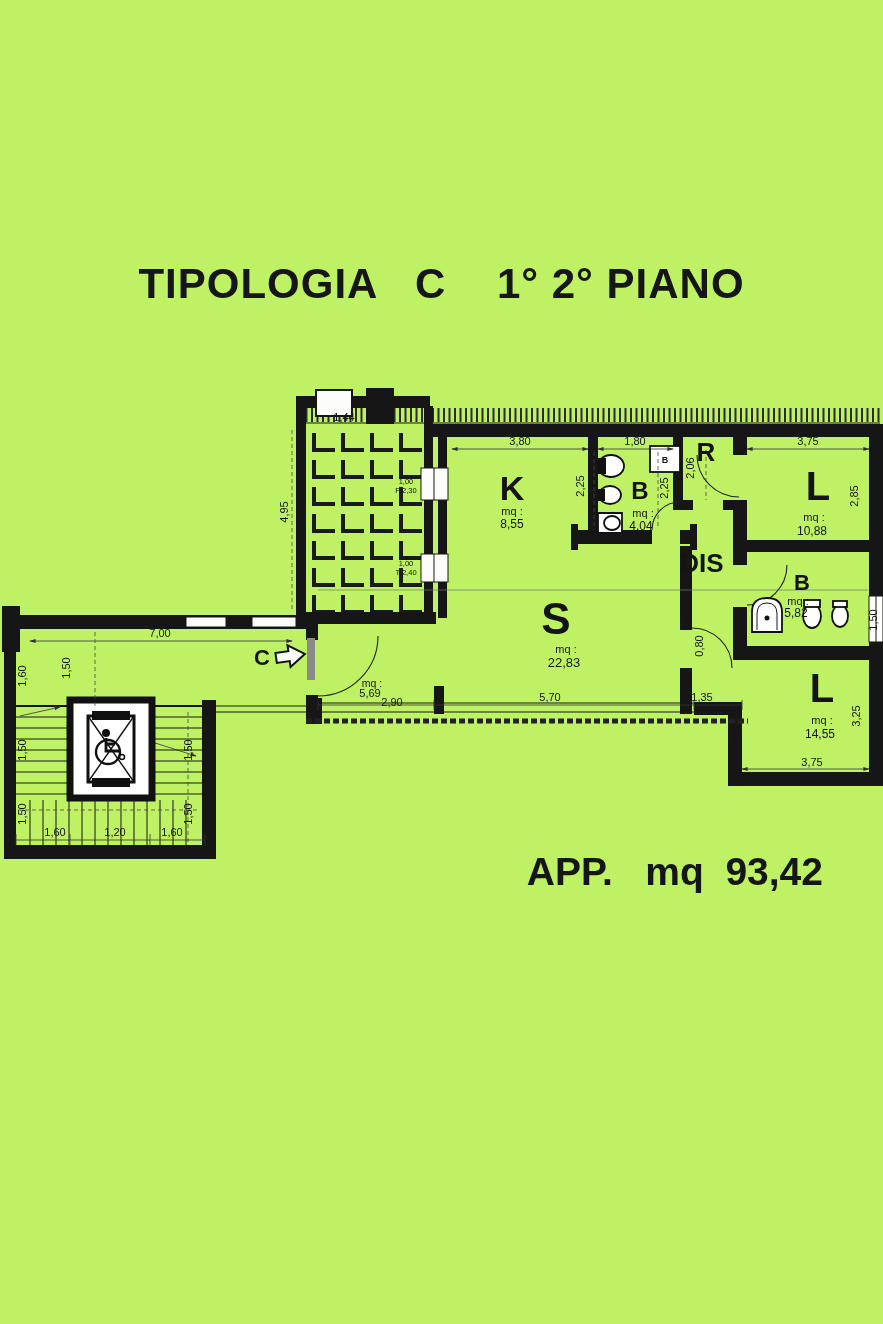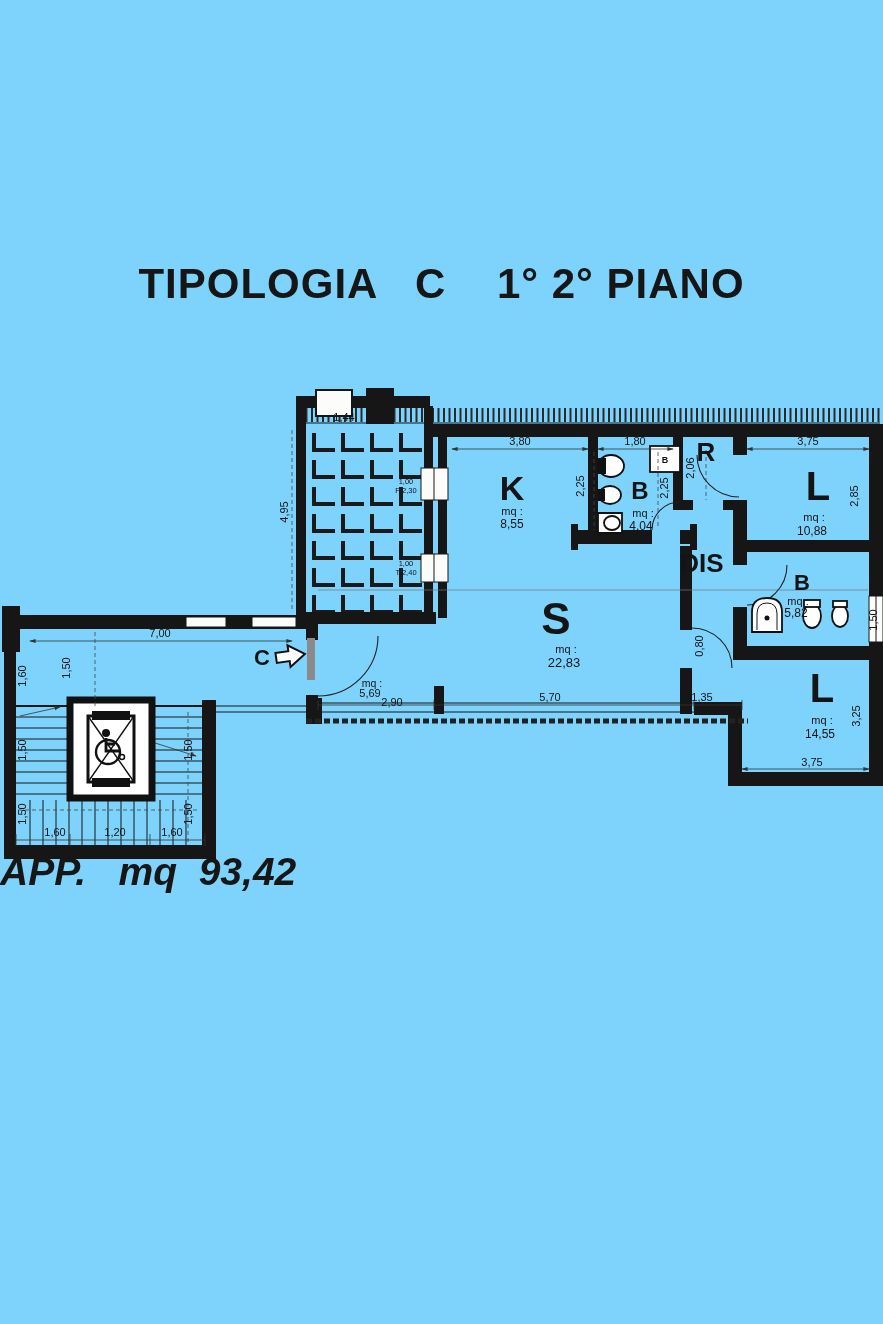--- a/index.html
+++ b/index.html
@@ -1,21 +1,21 @@
 <!DOCTYPE html>
 <html><head>
 <meta charset="utf-8">
 <style>
   html,body{margin:0;padding:0;background:#e8e8e8;}
-  .canvas{position:relative;width:883px;height:1324px;background:#7dd3fc;
+  .canvas{position:relative;width:883px;height:1324px;background:#bef264;
     font-family:"Liberation Sans",sans-serif;color:#111;overflow:hidden;margin:0 auto;}
   .big-label{position:absolute;font-weight:bold;white-space:pre;color:#161616;}
   #title{left:0;right:0;top:260px;text-align:center;font-size:42px;letter-spacing:1px;}
   #terrace-label{left:40px;top:450px;font-size:30px;}
-  #app-label{left:0;right:60px;top:850px;font-size:39px;text-align:left;font-style:italic;}
+  #app-label{left:0;right:60px;top:850px;font-size:39px;text-align:right;}
   svg{position:absolute;left:0;top:0;}
   svg text{fill:#141414;font-family:"Liberation Sans",sans-serif;}
   .wall{fill:#161616;}
   .thin{stroke:#161616;stroke-width:1;fill:none;}
   .dim{stroke:#333;stroke-width:0.8;fill:none;}
   .dash{stroke:#444;stroke-width:0.8;stroke-dasharray:4 3;fill:none;}
   .arc{stroke:#222;stroke-width:1.1;fill:none;}
   .fix{stroke:#111;stroke-width:1.8;fill:#fff;}
 </style>
 </head>

